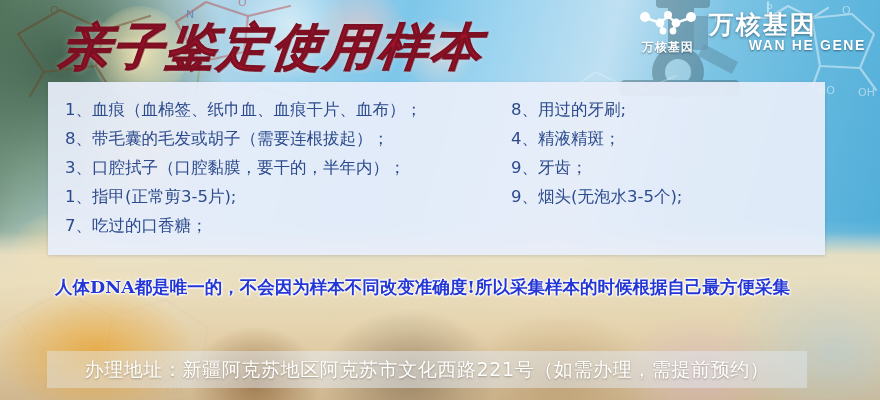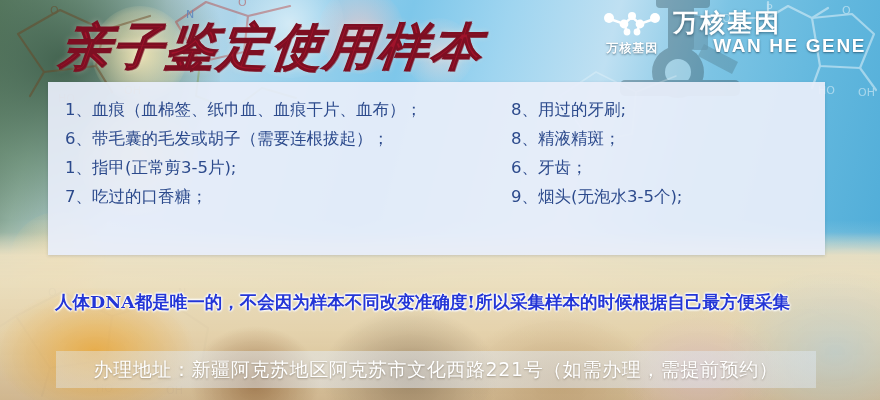--- a/index.html
+++ b/index.html
@@ -115,21 +115,21 @@
   .logo-word-cn {
     color: #ffffff;
     font-size: 25px;
     font-weight: 700;
     line-height: 1.04;
     letter-spacing: 2px;
     text-shadow: 0 1px 3px rgba(20,50,70,.6);
   }
   .logo-word-en {
     color: #ffffff;
-    font-size: 19px;
+    font-size: 14px;
     font-weight: 700;
     letter-spacing: 1.6px;
     line-height: 1.2;
     text-shadow: 0 1px 2px rgba(20,50,70,.6);
     padding-left: 40px;
   }
 
   
   .headline {
     position: absolute;
@@ -170,41 +170,41 @@
     color: #2c4a8c;
     font-size: 16.5px;
     line-height: 29px;
     white-space: nowrap;
     font-family: "DejaVu Sans", "Liberation Sans", sans-serif;
   }
 
   
   .notice {
     position: absolute;
-    left: 55px; top: 287px;
+    left: 55px; top: 272px;
     width: 790px;
     z-index: 5;
     color: #2436d6;
     font-family: "DejaVu Serif", "Liberation Serif", serif;
     font-weight: 700;
     font-size: 17.5px;
     line-height: 31px;
     text-shadow:
       0 0 3px rgba(255,255,255,.95),
       1px 0 2px rgba(255,255,255,.9),
      -1px 0 2px rgba(255,255,255,.9),
       0 1px 2px rgba(255,255,255,.9),
       0 -1px 2px rgba(255,255,255,.9);
   }
   .notice-line-2 { padding-left: 6px; }
 
   
   .address-bar {
     position: absolute;
-    left: 56px; top: 351px;
+    left: 47px; top: 351px;
     width: 760px; height: 37px;
     background: linear-gradient(90deg,
       rgba(226,236,246,0.42) 0%,
       rgba(230,238,248,0.52) 40%,
       rgba(224,234,246,0.46) 100%);
     display: flex;
     align-items: center;
     justify-content: center;
     z-index: 5;
   }
@@ -334,28 +334,29 @@
       <div class="logo-word-cn">万核基因</div>
       <div class="logo-word-en">WAN HE GENE</div>
     </div>
   </div>
 
   <div class="headline">亲子鉴定使用样本</div>
 
   <div class="panel">
     <div class="panel-col left">
       <div class="sample-item">1、血痕（血棉签、纸巾血、血痕干片、血布）；</div>
-      <div class="sample-item">6、带毛囊的毛发或胡子（需要连根拔起）；</div>
+      <div class="sample-item">8、带毛囊的毛发或胡子（需要连根拔起）；</div>
+      <div class="sample-item">3、口腔拭子（口腔黏膜，要干的，半年内）；</div>
       <div class="sample-item">1、指甲(正常剪3-5片);</div>
       <div class="sample-item">7、吃过的口香糖；</div>
     </div>
     <div class="panel-col right">
       <div class="sample-item">8、用过的牙刷;</div>
-      <div class="sample-item">8、精液精斑；</div>
-      <div class="sample-item">6、牙齿；</div>
+      <div class="sample-item">4、精液精斑；</div>
+      <div class="sample-item">9、牙齿；</div>
       <div class="sample-item">9、烟头(无泡水3-5个);</div>
     </div>
   </div>
 
   <div class="notice">
     <div>人体DNA都是唯一的，不会因为样本不同改变准确度!所以采集样本的时候根据自己最方便采集</div>
   </div>
 
   <div class="address-bar">
     <span class="address-text">办理地址：新疆阿克苏地区阿克苏市文化西路221号（如需办理，需提前预约）</span>

